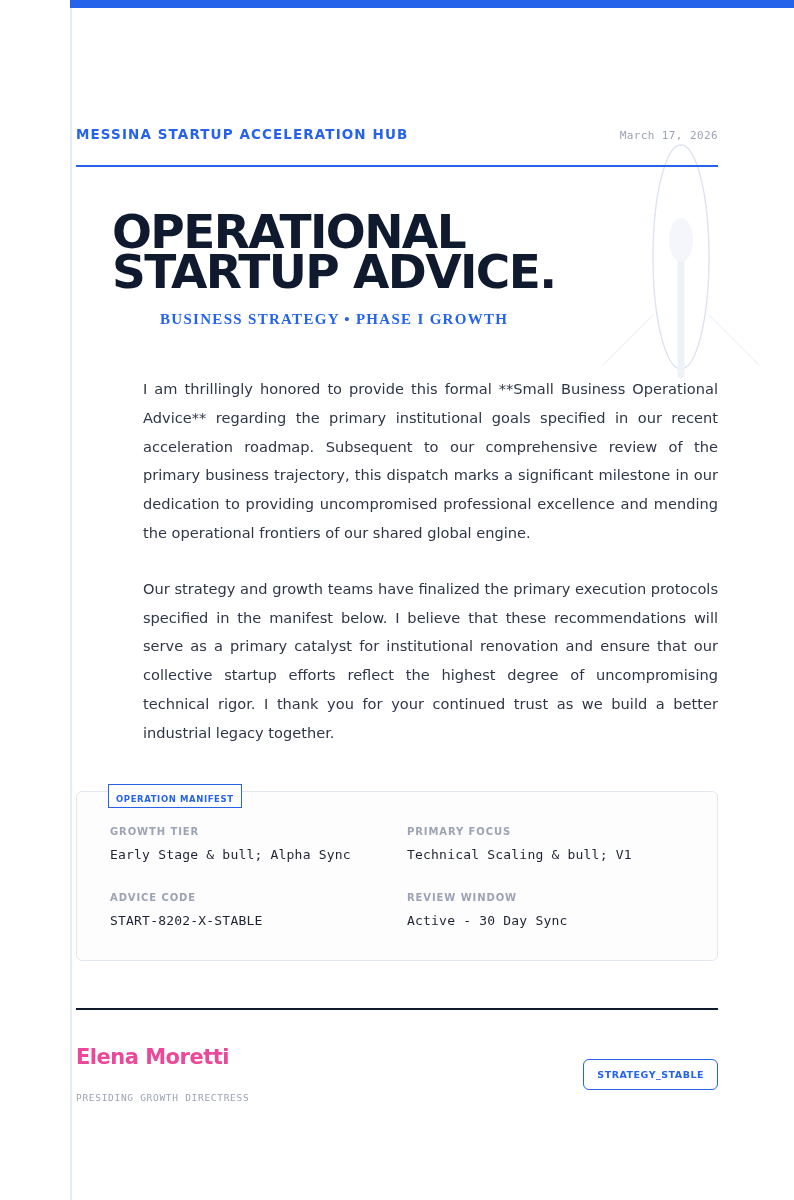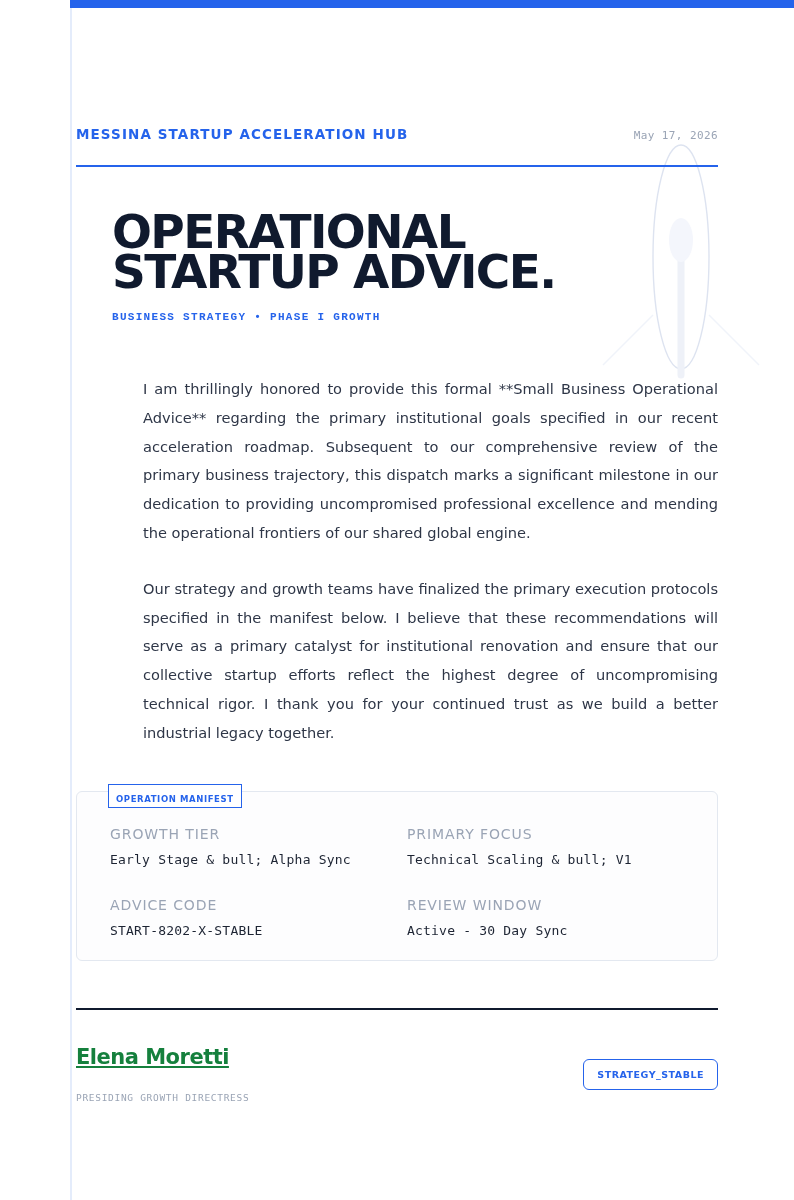--- a/index.html
+++ b/index.html
@@ -103,26 +103,27 @@
     font-weight: 800;
     font-size: 47px;
     line-height: 0.86;
     letter-spacing: -1.6px;
     color: #101a2e;
     text-transform: uppercase;
   }
   .doc-title .line { display: block; }
   .eyebrow {
     margin-top: 18px;
-    font-family: Liberation Mono, monospace;
-    font-size: 11px;
+    font-family: Liberation Serif, serif;
+    font-size: 15px;
     font-weight: 700;
     letter-spacing: 1.3px;
     color: #2563eb;
     text-transform: uppercase;
+    margin-left: 48px;
   }
 
   
   .body-copy {
     position: absolute;
     left: 36px;
     right: 0;
     top: 375px;
     margin-left: 31px;
   }
@@ -168,22 +169,22 @@
     left: 33px;
     right: 33px;
     top: 34px;
     display: grid;
     grid-template-columns: 1fr 1fr;
     grid-row-gap: 30px;
     grid-column-gap: 20px;
   }
   .field-label {
     font-family: "DejaVu Sans", sans-serif;
-    font-size: 14px;
-    font-weight: 400;
+    font-size: 10px;
+    font-weight: 700;
     letter-spacing: 0.9px;
     color: #9aa4b5;
     text-transform: uppercase;
     margin-bottom: 10px;
   }
   .field-value {
     font-family: "DejaVu Sans Mono", monospace;
     font-size: 13px;
     letter-spacing: 0.2px;
     color: #1d2433;
@@ -205,23 +206,22 @@
     top: 1046px;
     display: flex;
     align-items: center;
     justify-content: space-between;
   }
   .signer-name {
     font-family: "DejaVu Sans", sans-serif;
     font-weight: 800;
     font-size: 21px;
     letter-spacing: -0.5px;
-    color: #15803d;
+    color: #ec4899;
     line-height: 1.05;
-    text-decoration: underline;
   }
   .signer-role {
     margin-top: 24px;
     font-family: "DejaVu Sans Mono", monospace;
     font-size: 9.5px;
     letter-spacing: 0.7px;
     color: #9aa4b5;
     text-transform: uppercase;
   }
   .status-badge {
@@ -249,21 +249,21 @@
     <svg class="watermark" viewBox="0 0 200 245" aria-hidden="true">
       <ellipse cx="100" cy="117" rx="28" ry="112" fill="none" stroke="#dde3f0" stroke-width="1.4"></ellipse>
       <path d="M100 118 L100 235" stroke="#eef1f8" stroke-width="7" stroke-linecap="round"></path>
       <path d="M72 175 L22 225" stroke="#f0f3fa" stroke-width="1.4" fill="none"></path>
       <path d="M128 175 L178 225" stroke="#f0f3fa" stroke-width="1.4" fill="none"></path>
       <ellipse cx="100" cy="100" rx="12" ry="22" fill="#f4f6fc"></ellipse>
     </svg>
 
     <div class="masthead">
       <div class="org-name">MESSINA STARTUP ACCELERATION HUB</div>
-      <div class="doc-date">May 17, 2026</div>
+      <div class="doc-date">March 17, 2026</div>
     </div>
     <div class="rule-top"></div>
 
     <div class="title-block">
       <h1 class="doc-title">
         <span class="line">OPERATIONAL</span>
         <span class="line">STARTUP ADVICE.</span>
       </h1>
       <div class="eyebrow">BUSINESS STRATEGY • PHASE I GROWTH</div>
     </div>

